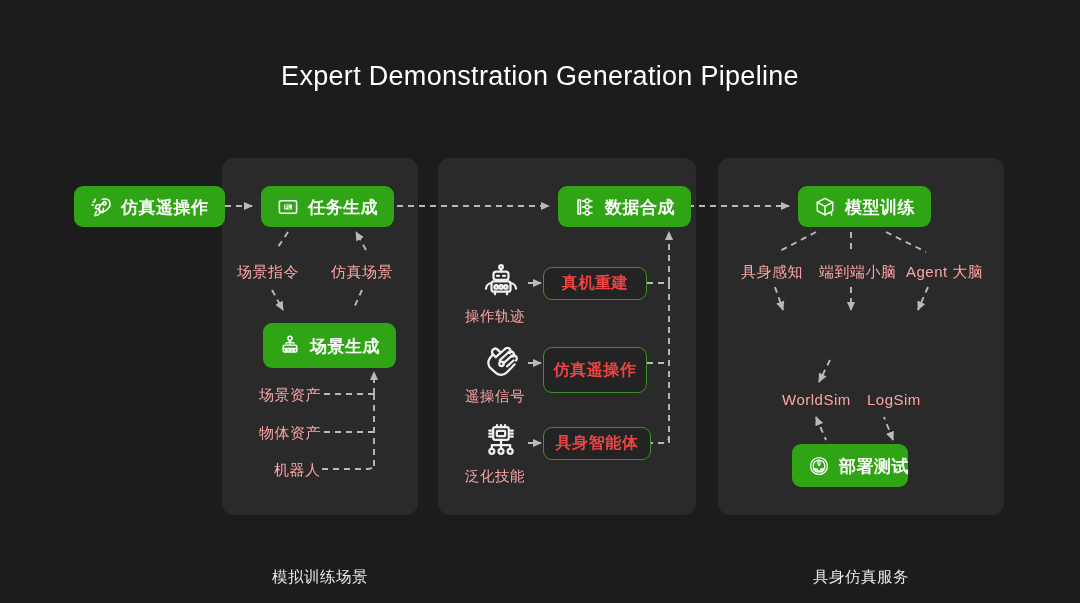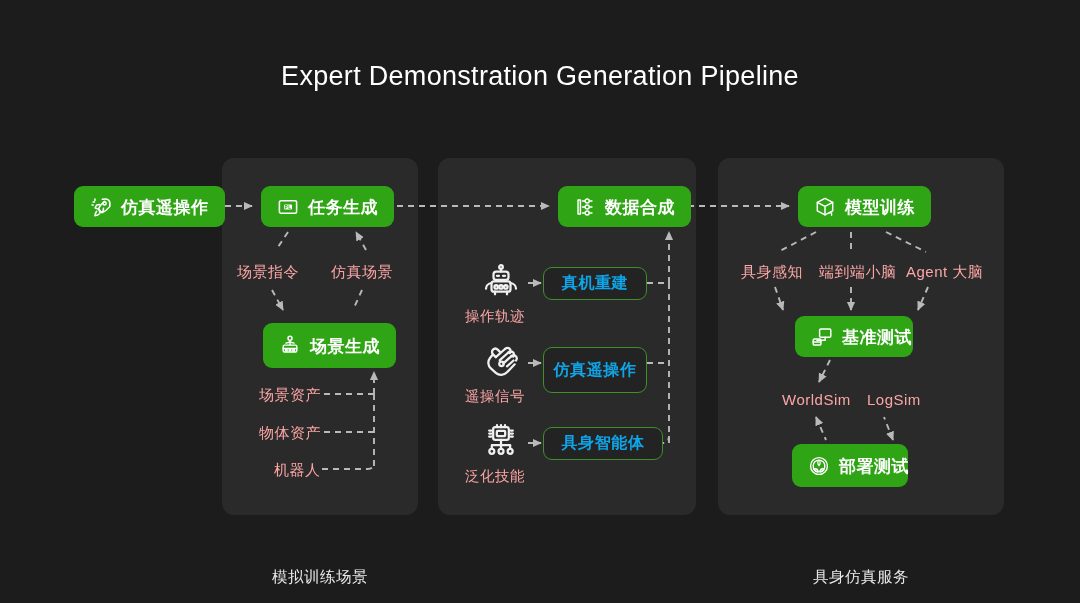--- a/index.html
+++ b/index.html
@@ -50,21 +50,21 @@
   .pill .ico svg { display: block; }
   .pill .lbl { line-height: 1; position: relative; top: 1px; }
 
   
   .obox {
     position: absolute;
     display: flex; align-items: center; justify-content: center;
     border: 1.6px solid #3f8f2c;
     border-radius: 9px;
     background: #232323;
-    color: #0ea5e9;
+    color: #ef4444;
     font-size: 16px; font-weight: 700;
     letter-spacing: .6px;
     white-space: nowrap;
   }
 
   
   .txt {
     position: absolute;
     color: #fca5a5;
     font-size: 15px;
@@ -251,49 +251,38 @@
       <path d="M9.6 3.1V1.8M12 3.1V1.8M14.4 3.1V1.8"></path>
       <path d="M6.2 6.9H4.9M6.2 5.1H4.9M6.2 8.7H4.9M17.8 6.9h1.3M17.8 5.1h1.3M17.8 8.7h1.3"></path>
       <path d="M12 10.7v3.1M12 13.8H6.5v2.2M12 13.8h5.5v2.2"></path>
       <circle cx="6.5" cy="17.6" r="1.5"></circle>
       <circle cx="12" cy="17.6" r="1.5"></circle>
       <circle cx="17.5" cy="17.6" r="1.5"></circle>
       <path d="M12 13.8v2.3"></path>
     </svg>
   </div>
   <div class="txt sm" style="left:465px; top:467px;">泛化技能</div>
-  <div class="obox" style="left:543px; top:427px; width:120px; height:33px;">具身智能体</div>
+  <div class="obox" style="left:543px; top:427px; width:108px; height:33px;">具身智能体</div>
 
 
   <div class="pill" style="left:798px; top:186px;">
     <span class="ico">
       <svg viewBox="0 0 24 24" width="22" height="22" fill="none" stroke="#ffffff" stroke-width="1.6" stroke-linecap="round" stroke-linejoin="round">
         <path d="M12 2.6 20.4 7v9.2L12 20.6 3.6 16.2V7z"></path>
         <path d="M12 11.4 20.4 7M12 11.4 3.6 7M12 11.4v9.2"></path>
         <path d="M16.6 18.4h2.6v2.6" stroke-width="1.5"></path>
       </svg>
     </span>
     <span class="lbl">模型训练</span>
   </div>
 
   <div class="txt" style="left:741px; top:263px;">具身感知</div>
   <div class="txt" style="left:819px; top:263px;">端到端小脑</div>
   <div class="txt" style="left:906px; top:263px;">Agent 大脑</div>
 
-  <div class="pill" style="left:795px; top:316px; width:118px;">
-    <span class="ico">
-      <svg viewBox="0 0 24 24" width="22" height="22" fill="none" stroke="#ffffff" stroke-width="1.6" stroke-linecap="round" stroke-linejoin="round">
-        <rect x="9.4" y="3.2" width="12.2" height="9" rx="1.4"></rect>
-        <path d="M15.5 12.2v3.4H6.4"></path>
-        <rect x="2.4" y="14.2" width="8.4" height="6.6" rx="1.3"></rect>
-        <path d="M2.4 17.4h8.4"></path>
-      </svg>
-    </span>
-    <span class="lbl">基准测试</span>
-  </div>
 
   <div class="txt" style="left:782px; top:391px;">WorldSim</div>
   <div class="txt" style="left:867px; top:391px;">LogSim</div>
 
   <div class="pill" style="left:792px; top:444px; width:116px; height:43px;">
     <span class="ico">
       <svg viewBox="0 0 24 24" width="22" height="22" fill="none" stroke="#ffffff" stroke-width="1.5" stroke-linecap="round" stroke-linejoin="round">
         <circle cx="12" cy="12" r="9.2"></circle>
         <circle cx="12" cy="12" r="6.4"></circle>
         <path d="M12 5.6c-1.6 1.6-1.6 4.2 0 5.8 1.6-1.6 1.6-4.2 0-5.8z"></path>

